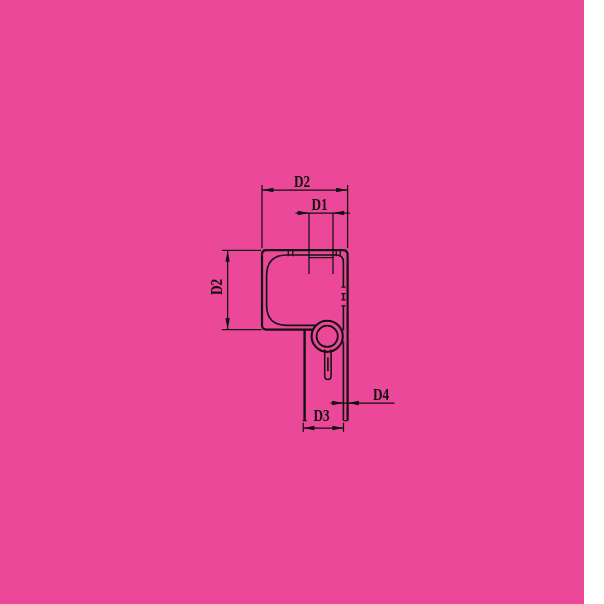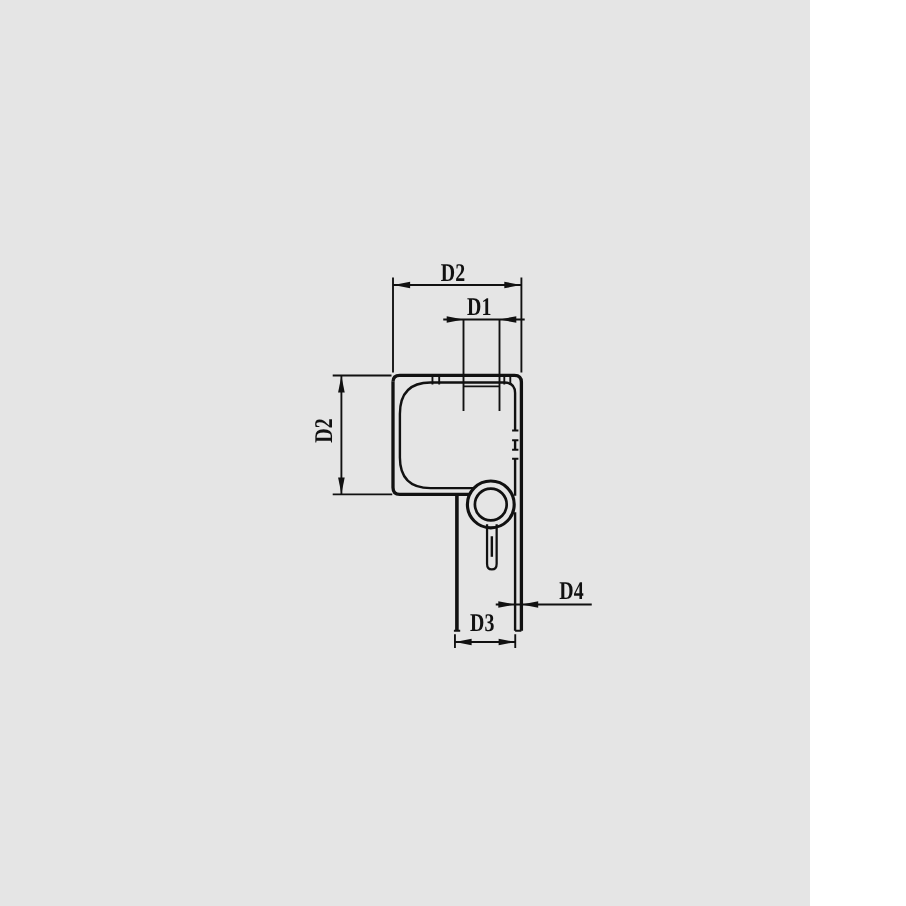--- a/index.html
+++ b/index.html
@@ -1,16 +1,16 @@
 <!DOCTYPE html>
 <html><head>
 <meta charset="utf-8">
 <style>
   html,body{margin:0;padding:0;background:#ffffff;}
-  .stage{position:relative;width:540px;height:604px;background:#e5e5e5;overflow:hidden;}
+  .stage{position:relative;width:584px;height:604px;background:#ec4899;overflow:hidden;}
   svg{display:block;}
   .ln{stroke:#111111;fill:none;}
   .w-outer{stroke-width:2.2;}
   .w-inner{stroke-width:1.6;}
   .w-ring{stroke-width:2.1;}
   .w-ring2{stroke-width:1.8;}
   .w-dim{stroke-width:1.25;}
   .w-tick{stroke-width:1.25;}
   .arrow{fill:#111111;stroke:none;}
   text.dimlabel{

